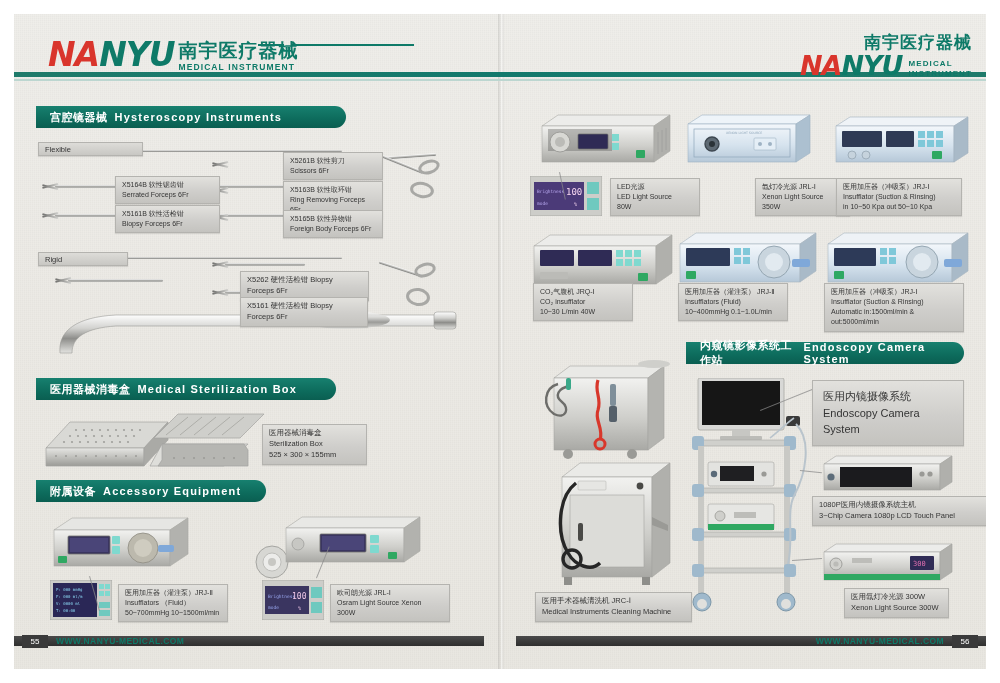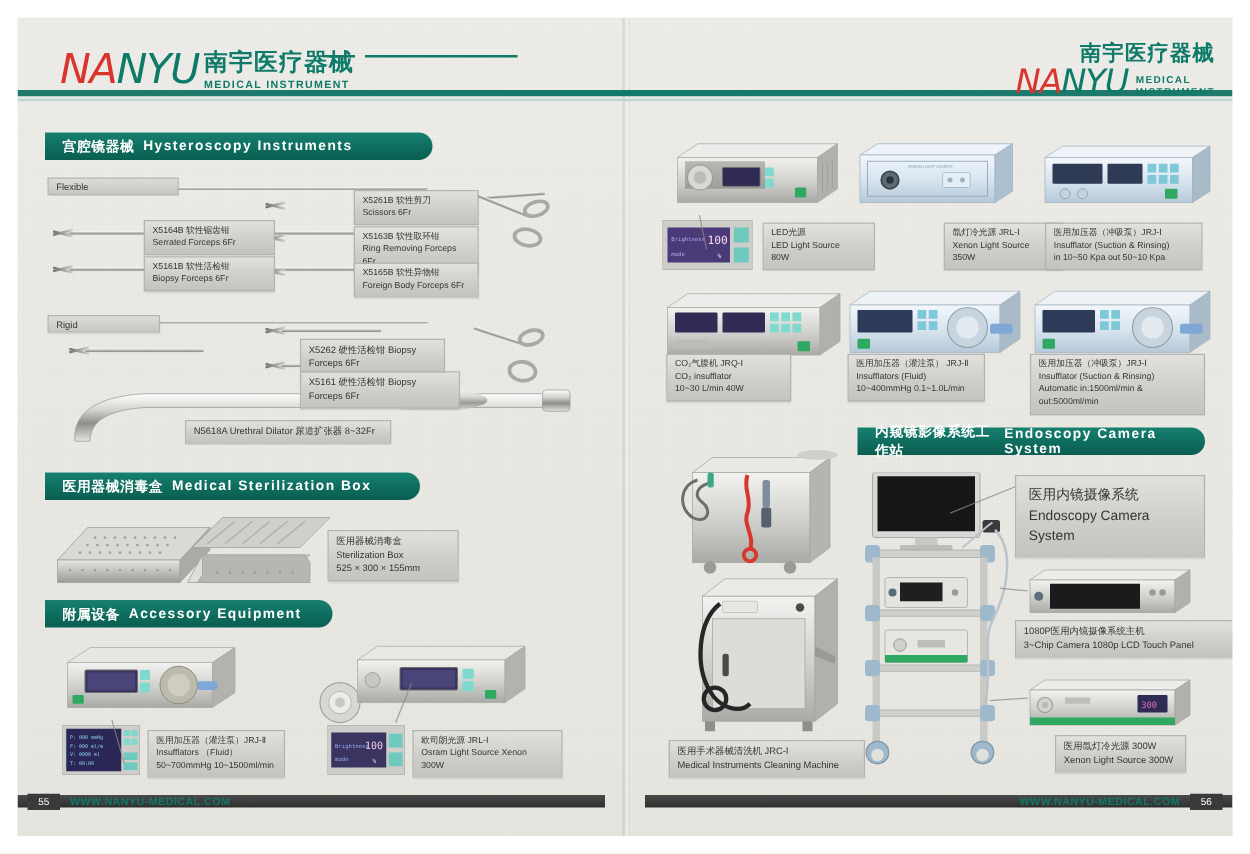--- a/index.html
+++ b/index.html
@@ -36,21 +36,21 @@
     background: linear-gradient(90deg, #1f7a6a, #12796c 50%, #1f7a6a);
     z-index: 8;
   }
   .hdr-rule2 {
     position: absolute; left: 14px; right: 14px; top: 79px; height: 2px;
     background: #bcd6d0; z-index: 8;
   }
   .logo-l { position: absolute; left: 48px; top: 38px; z-index: 10; display:flex; align-items:flex-end; }
   .nanyu-word {
     font-family: "DejaVu Sans", sans-serif;
-    font-weight: 400; font-style: italic; font-size: 33px; letter-spacing: -1px;
+    font-weight: 700; font-style: italic; font-size: 33px; letter-spacing: -1px;
     line-height: 1;
     text-align: center;
   }
   .nanyu-word .c1{ color:#d9352c; } .nanyu-word .c2{ color:#0e7a68; }
   .cn-brand {
     font-weight: 800; font-size: 19px; color: #0e7a68; letter-spacing: 1px; line-height:1;
   }
   .en-sub {
     font-size: 8.5px; font-weight: 800; color: #0e7a68; letter-spacing: 1.1px; line-height:1; margin-top:3px;
   }
@@ -195,21 +195,21 @@
   <div class="shaft" style="left:380px; top:163px; width:44px; height:3px; transform:rotate(22deg);"></div>
 
   <div class="shaft" style="left:42px; top:257px; width:300px; height:2px;"></div>
   <div class="lbl plain" style="left:38px; top:252px; width:90px; height:14px; padding:2px 6px; font-size:7.5px;">Rigid</div>
 
   <div class="tip" style="left:55px; top:276px;"></div>
   <div class="shaft" style="left:68px; top:279px; width:95px;"></div>
 
   <div class="tip" style="left:212px; top:260px;"></div>
   <div class="shaft" style="left:225px; top:263px; width:80px;"></div>
-  <div class="lbl mid" style="left:240px; top:271px; width:116px;">X5262 硬性活检钳 Biopsy Forceps 6Fr</div>
+  <div class="lbl mid" style="left:240px; top:271px; width:129px;">X5262 硬性活检钳 Biopsy Forceps 6Fr</div>
 
   <div class="tip" style="left:212px; top:288px;"></div>
   <div class="shaft" style="left:225px; top:291px; width:80px;"></div>
   <div class="lbl mid" style="left:240px; top:297px; width:128px;">X5161 硬性活检钳 Biopsy Forceps 6Fr</div>
 
   <div class="ring" style="left:414px; top:263px; width:22px; height:14px; transform:rotate(-16deg);"></div>
   <div class="ring" style="left:406px; top:288px; width:24px; height:18px; transform:rotate(8deg);"></div>
   <div class="shaft" style="left:378px; top:268px; width:46px; height:3px; transform:rotate(18deg);"></div>
 
   <div class="dilator" style="left:46px; top:305px; width:420px; height:50px;">
@@ -220,21 +220,20 @@
             <stop offset="35%" stop-color="#d2d2cf"></stop>
           <stop offset="62%" stop-color="#8e8e8b"></stop>
             <stop offset="100%" stop-color="#e3e3e0"></stop>
         </linearGradient>
       </defs>
       <path d="M14,48 C12,26 30,12 70,10 L392,10 L392,21 L70,21 C40,23 26,32 26,48 Z" fill="url(#steel)" stroke="#9a9a97" stroke-width="0.6"></path>
       <rect x="388" y="7" width="22" height="17" rx="3" fill="url(#steel)" stroke="#9a9a97" stroke-width="0.6"></rect>
       <ellipse cx="300" cy="15" rx="44" ry="9" fill="url(#steel)" opacity="0.85"></ellipse>
     </svg>
   </div>
-  <div class="lbl mid" style="left:148px; top:336px; width:165px;">N5618A Urethral Dilator 尿道扩张器 8~32Fr</div>
 
   <div class="pill" style="left:36px; top:378px; width:300px;">
     <span class="cn">医用器械消毒盒</span>
     <span class="en">Medical Sterilization Box</span>
   </div>
 
   <div class="dev" style="left:42px; top:408px;">
     <svg width="130" height="64" viewBox="0 0 130 64">
       <defs>
         <linearGradient id="bx1" x1="0" y1="0" x2="0" y2="1">

